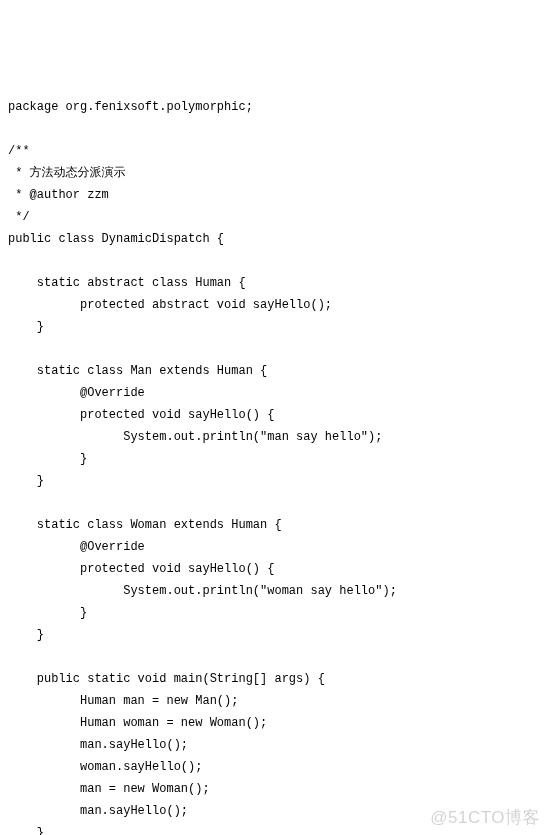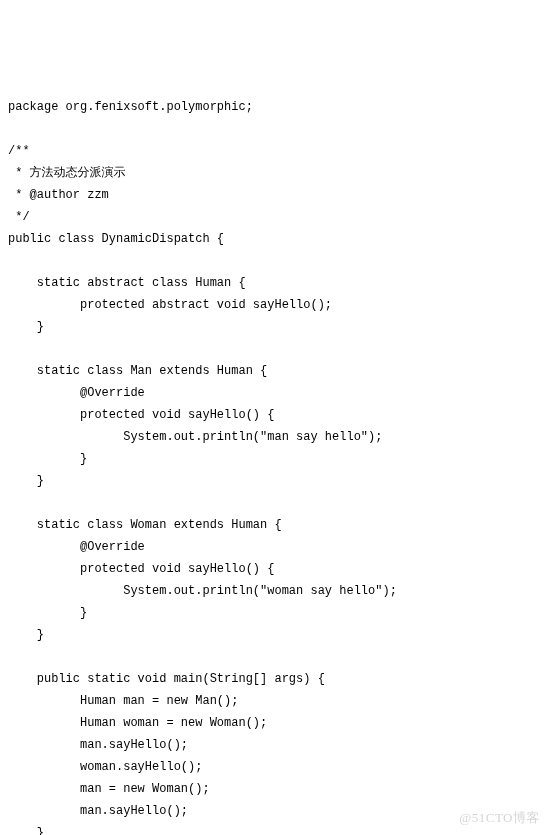--- a/index.html
+++ b/index.html
@@ -15,22 +15,22 @@
     background: #fff;
     white-space: pre;
     overflow: hidden;
     position: relative;
   }
   .watermark {
     position: absolute;
     right: 6px;
     bottom: 6px;
     color: rgba(0,0,0,0.18);
-    font-family: Liberation Serif, serif;
-    font-size: 13px;
+    font-family: Liberation Sans, sans-serif;
+    font-size: 17px;
     letter-spacing: 0.5px;
     white-space: nowrap;
     pointer-events: none;
   }
 </style>
 </head>
 <body>
 
 
 

